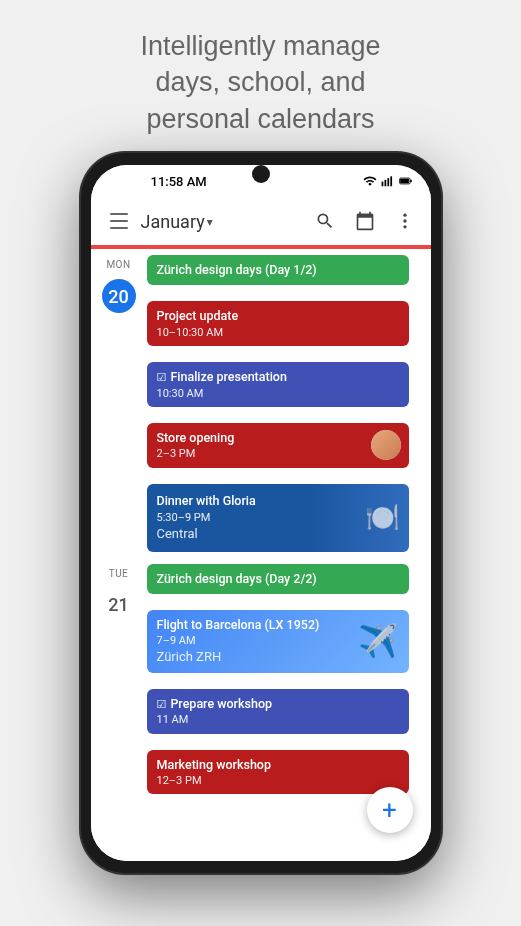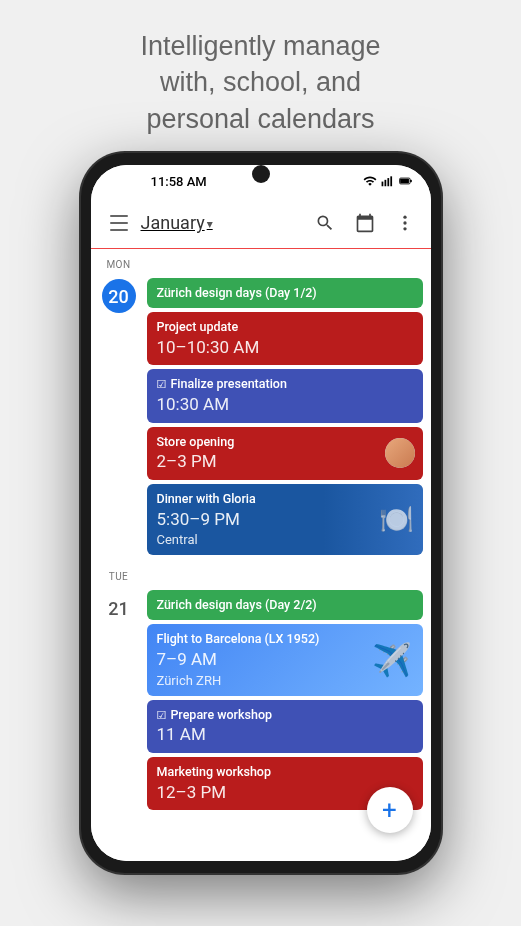--- a/index.html
+++ b/index.html
@@ -84,22 +84,21 @@
     }
 
     
     .top-bar {
       height: 52px;
       background: #fff;
       display: flex;
       align-items: center;
       padding: 0 10px;
       flex-shrink: 0;
-      border-bottom: 1px solid #ef4444;
-      text-decoration: underline;
+      border-bottom: 4px solid #ef4444;
     }
     .hamburger-icon {
       width: 36px;
       height: 36px;
       display: flex;
       flex-direction: column;
       justify-content: center;
       align-items: center;
       gap: 5px;
       cursor: pointer;
@@ -191,23 +190,22 @@
     }
     .day-num.plain {
       background: transparent;
       color: #555;
     }
 
     .events-col {
       flex: 1;
       display: flex;
       flex-direction: column;
-      gap: 4px;
-      padding-right: 8px;
-      margin-top: 23px;
+      gap: 16px;
+      padding-right: 22px;
     }
 
     
     .event-card {
       border-radius: 6px;
       padding: 6px 10px;
       color: #fff;
       font-size: 12px;
       line-height: 1.4;
       position: relative;
@@ -215,21 +213,21 @@
     }
     .event-card.green { background: #34a853; }
     .event-card.blue { background: #b91c1c; }
     .event-card.indigo { background: #3f51b5; }
 
     .event-title {
       font-weight: 500;
       font-size: 12.5px;
     }
     .event-time {
-      font-size: 17px;
+      font-size: 11px;
       opacity: 0.9;
     }
     .event-subtitle {
       font-size: 13px;
       opacity: 0.85;
     }
 
     .event-avatar {
       position: absolute;
       right: 8px;
@@ -321,21 +319,21 @@
       font-size: 26px;
       color: #1a73e8;
       line-height: 1;
     }
   </style>
 </head>
 <body>
 
 <div style="text-align:center;color:#666;font-size:27px;font-weight:400;line-height:1.35;padding:28px 36px 16px;font-family:Arial,sans-serif;">
   <span>Intelligently manage</span><br>
-  <span>with, school, and</span><br>
+  <span>days, school, and</span><br>
   <span>personal calendars</span>
 </div>
 
 <div class="phone-wrapper">
   <div class="phone-shell"></div>
   <div class="phone-notch"></div>
 
   <div class="phone-screen">
 
     <div class="status-bar">

